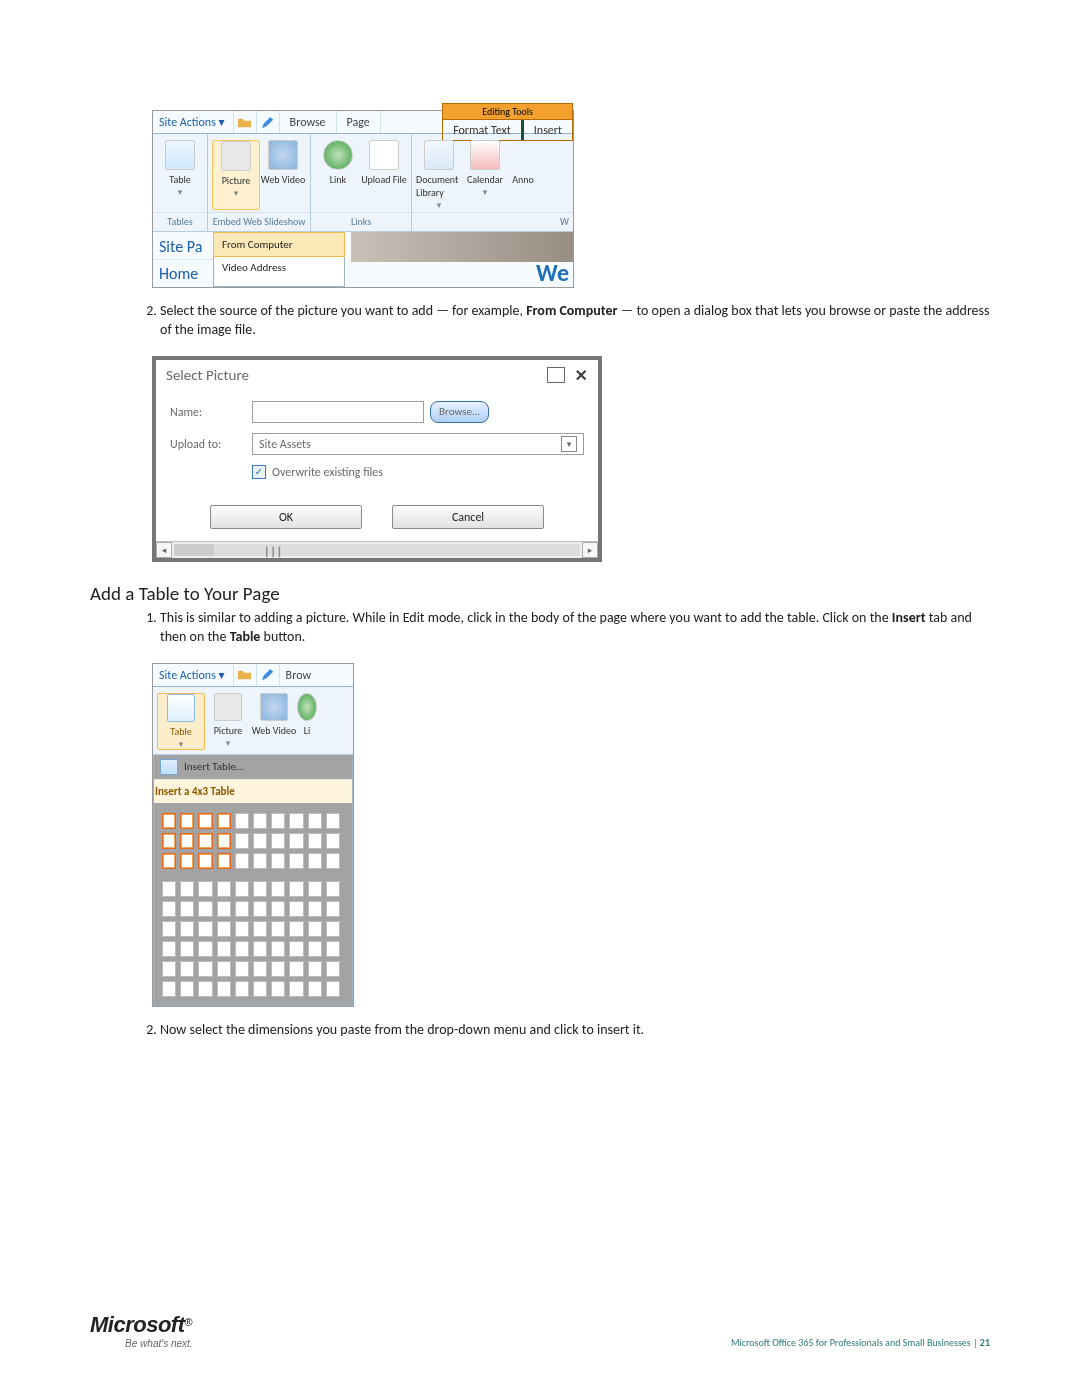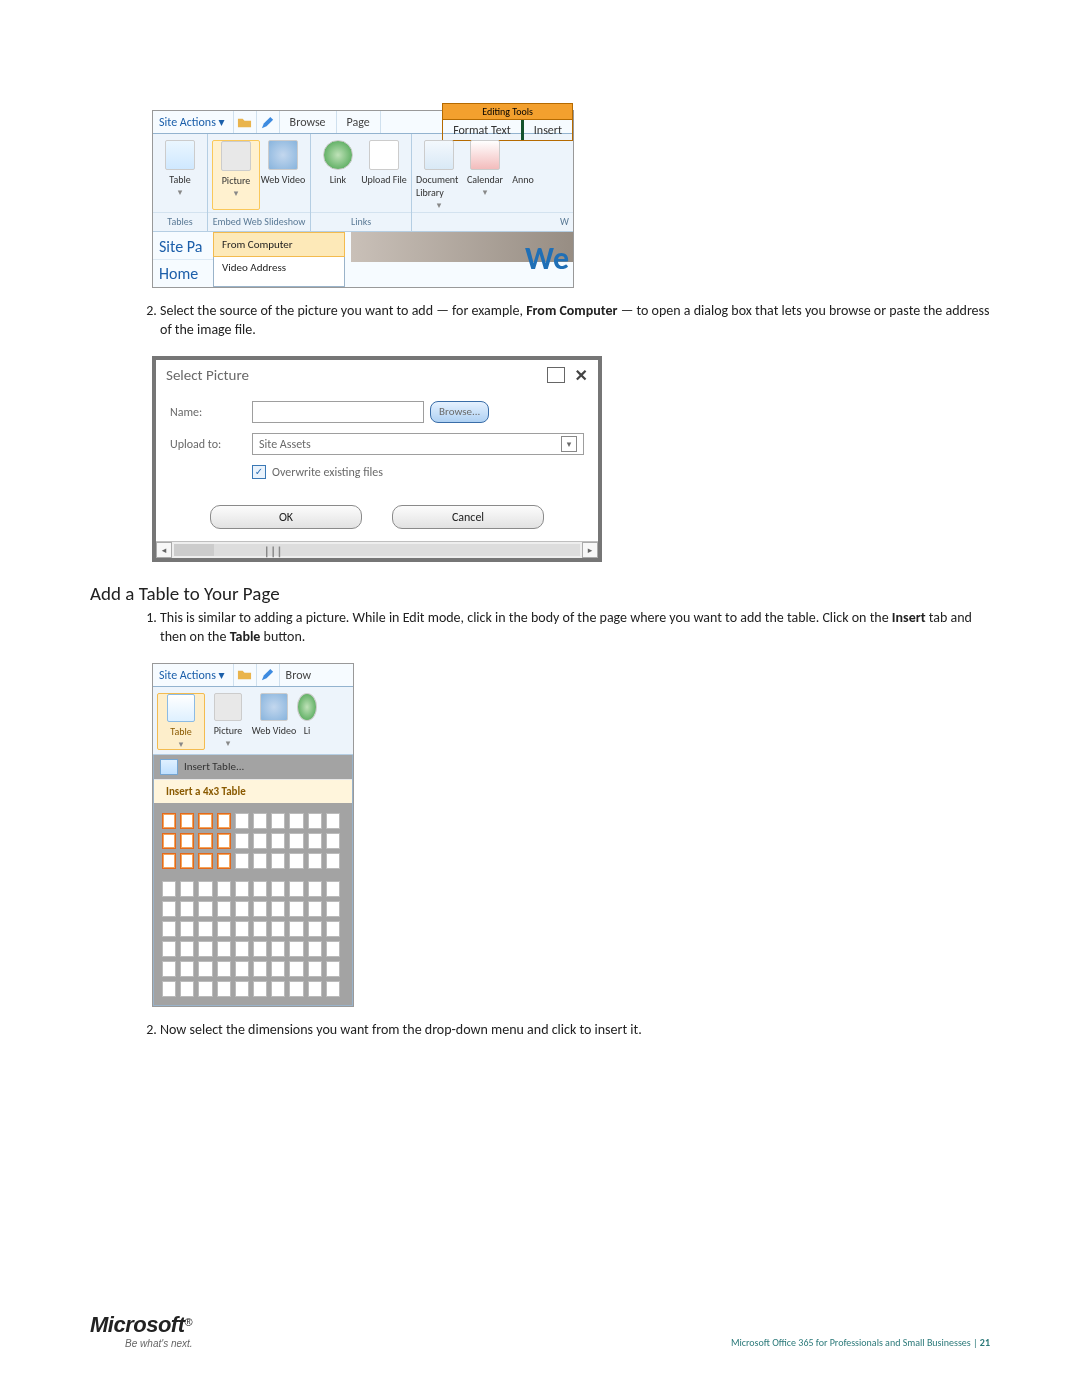--- a/index.html
+++ b/index.html
@@ -29,58 +29,58 @@
   .btn .sub{font-size:9px;color:#888;}
   .sp1-below{display:flex;}
   .sp1-left{width:60px;font-size:16px;}
   .sp1-left .sitepa{color:#1d5faa;padding:5px 4px 3px 6px;}
   .sp1-left .home{color:#1d5faa;padding:4px 4px 4px 6px;border-top:1px solid #dde9f3;}
   .pic-menu{width:130px;background:#fff;border:1px solid #9ab3c9;font-size:11px;}
   .pic-menu .mi{padding:5px 8px;}
   .pic-menu .mi.active{background:#fde9b8;border:1px solid #f3bb4f;margin:-1px;}
   .sp1-photo{flex:1;margin-left:6px;position:relative;overflow:hidden;}
   .sp1-photo .ph{height:30px;background:linear-gradient(90deg,#c9c0b8,#978d83);}
-  .sp1-photo .we{position:absolute;right:4px;bottom:9px;font-size:32px;color:#1f6fb6;font-weight:600;}
+  .sp1-photo .we{position:absolute;right:4px;bottom:0;font-size:24px;color:#1f6fb6;font-weight:600;}
   
   .dlg{width:442px;margin:8px 0 0 62px;border:4px solid #767676;background:#fff;font-size:12px;color:#6a6a6a;}
   .dlg-title{background:#fff;padding:6px 10px;display:flex;align-items:center;font-size:15px;color:#6a6a6a;}
   .dlg-title .sp{flex:1;}
   .dlg-title .wic{width:16px;height:14px;border:1px solid #666;margin-left:8px;}
   .dlg-title .wx{margin-left:10px;font-weight:700;font-size:16px;color:#444;cursor:default;}
   .dlg-body{padding:10px 14px 12px 14px;}
   .frow{display:flex;align-items:center;margin-bottom:10px;}
   .flabel{width:72px;padding-right:10px;color:#6a6a6a;}
   .finput{height:20px;border:1px solid #9e9e9e;flex:0 0 170px;background:#fff;}
   .fbrowse{margin-left:6px;height:20px;border:1px solid #3a6da8;border-radius:8px;padding:0 8px;background:linear-gradient(#e5f1ff,#afd1f3);font-size:11px;display:flex;align-items:center;}
   .fsel{flex:1;height:20px;border:1px solid #9e9e9e;background:#fff;display:flex;align-items:center;padding:0 6px;justify-content:space-between;}
   .fsel .arrow{width:14px;height:14px;border:1px solid #888;display:flex;align-items:center;justify-content:center;font-size:9px;}
   .fchk{display:flex;align-items:center;margin-left:82px;margin-bottom:26px;}
   .fchk .cb{width:12px;height:12px;border:1px solid #3a78b5;background:#eaf3fc;margin-right:6px;display:flex;align-items:center;justify-content:center;font-size:10px;color:#2a6db3;}
   .dbtns{display:flex;justify-content:center;gap:30px;margin-top:4px;}
-  .dbtn{width:150px;height:22px;border:1px solid #8a8a8a;border-radius:10px;background:linear-gradient(#fcfcfc,#e2e2e2);display:flex;align-items:center;justify-content:center;font-size:12px;color:#222;}
+  .dbtn{width:150px;height:22px;border:1px solid #8a8a8a;border-radius:2px;background:linear-gradient(#fcfcfc,#e2e2e2);display:flex;align-items:center;justify-content:center;font-size:12px;color:#222;}
   .dlg-scroll{height:16px;border-top:1px solid #bfbfbf;background:#eee;display:flex;align-items:center;}
   .dlg-scroll .ar{width:14px;height:14px;border:1px solid #aaa;background:#f7f7f7;display:flex;align-items:center;justify-content:center;font-size:9px;color:#666;}
   .dlg-scroll .track{flex:1;height:12px;background:#ddd;margin:0 2px;position:relative;}
   .dlg-scroll .thumb{position:absolute;left:0;width:40px;height:12px;background:#ccc;}
   .dlg-scroll .grip{position:absolute;left:90px;top:2px;font-size:9px;color:#888;letter-spacing:1px;}
   
   .sp2{width:200px;border:1px solid #999;background:#f6fbff;margin:8px 0 0 62px;font-size:11px;}
   .sp2-top{height:22px;display:flex;align-items:center;border-bottom:1px solid #93b3cf;}
   .sp2-top .sa{color:#1b5faa;padding:0 8px 0 6px;border-right:1px solid #cfe0ee;height:100%;display:flex;align-items:center;font-size:12px;}
   .sp2-top .mini{width:22px;height:22px;display:flex;align-items:center;justify-content:center;border-right:1px solid #cfe0ee;}
   .sp2-top .end{padding:0 6px;font-size:12px;color:#444;}
   .sp2-rib{display:flex;background:#edf4fb;border-bottom:1px solid #b5cee3;padding:6px 4px 4px 4px;}
   .sp2-rib .btn{width:46px;}
   .sp2-rib .btn .ic{width:26px;height:26px;}
   .sp2-rib .btn.table .ic{background:linear-gradient(#fff,#def0ff);border:1px solid #8cbbe4;}
   .sp2-rib .btn.table{background:#fdeecb;border:1px solid #f3bb4f;border-radius:2px;color:#8a5a00;}
   .sp2-menu{background:#a3a3a3;border:1px solid #9ab3c9;border-top:0;}
   .sp2-menu .row1{display:flex;align-items:center;padding:4px 6px;border-bottom:1px solid #e7e7e7;font-size:11px;color:#333;}
   .sp2-menu .row1 .tic{width:16px;height:14px;border:1px solid #76a6d2;background:linear-gradient(#dff0ff,#bfe0ff);margin-right:6px;}
-  .sp2-menu .lbl{padding:5px 12px;background:#fff5dc;color:#8a5a00;font-weight:600;font-size:11px;}
+  .sp2-menu .lbl{padding:5px 1px;background:#fff5dc;color:#8a5a00;font-weight:600;font-size:11px;}
   .grid{padding:6px 8px 8px 8px;}
   .grow{display:flex;margin-top:4px;}
   .gcell{width:14px;height:14px;border:1px solid #bbb;margin-right:4px;background:#fff;}
   .gcell.hl{border:1px solid #e2691d;background:#fff;box-shadow:0 0 0 1px #f5a55a inset;}
   
   .footer{position:absolute;left:90px;right:90px;bottom:48px;display:flex;align-items:flex-end;justify-content:space-between;}
   .mslogo{font-family:"Segoe UI",Arial,sans-serif;}
   .mslogo .m{font-size:22px;font-weight:700;font-style:italic;color:#222;letter-spacing:-0.5px;}
   .mslogo .t{font-size:10px;color:#666;display:block;text-align:right;font-style:italic;}
   .fnote{font-size:10px;color:#2c7a7a;}
@@ -399,21 +399,21 @@
             <div class="gcell"></div>
             <div class="gcell"></div>
             <div class="gcell"></div>
             <div class="gcell"></div>
           </div>
         </div>
     </div>
   </div>
 
   <ol start="2" style="margin-top:14px">
-    <li>Now select the dimensions you want from the drop-down menu and click to insert it.</li>
+    <li>Now select the dimensions you paste from the drop-down menu and click to insert it.</li>
   </ol>
 
   <div class="footer">
     <div class="mslogo">
       <span class="m">Microsoft</span><span style="font-size:11px;vertical-align:super">®</span>
       <span class="t">Be what's next.</span>
     </div>
     <div class="fnote">
       <span>Microsoft Office 365 for Professionals and Small Businesses |</span><span class="pg"> 21</span>
     </div>

